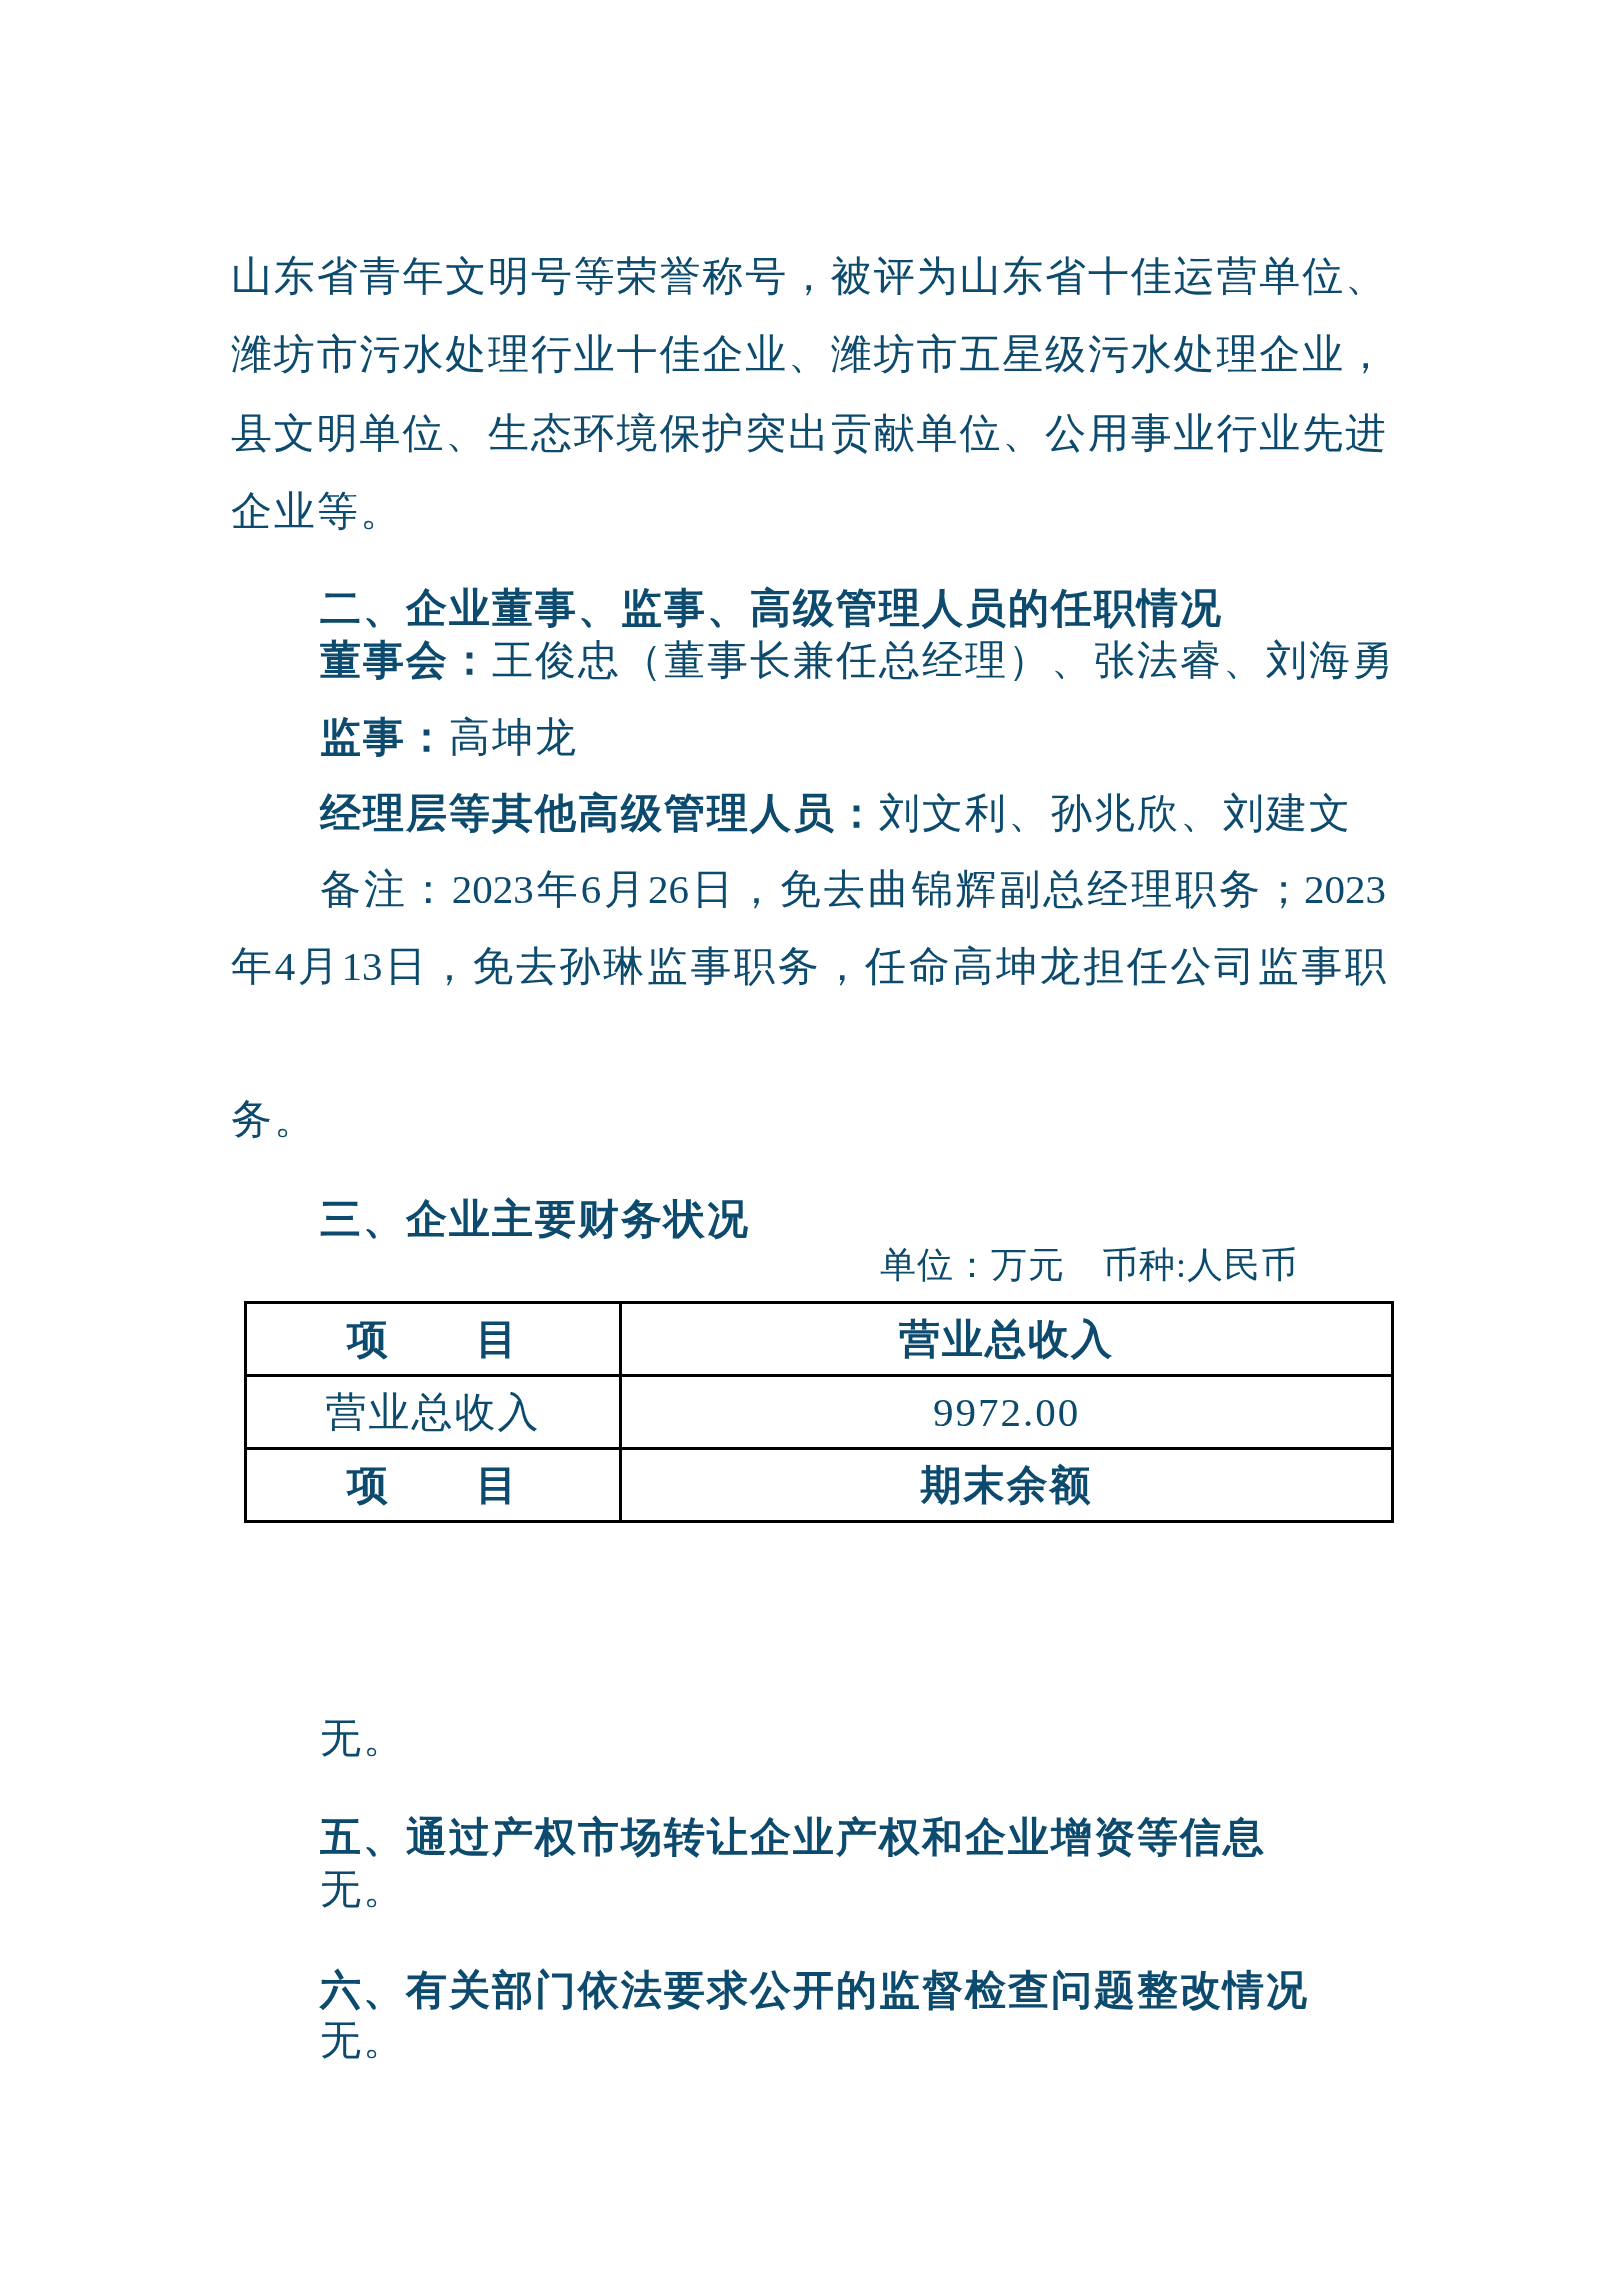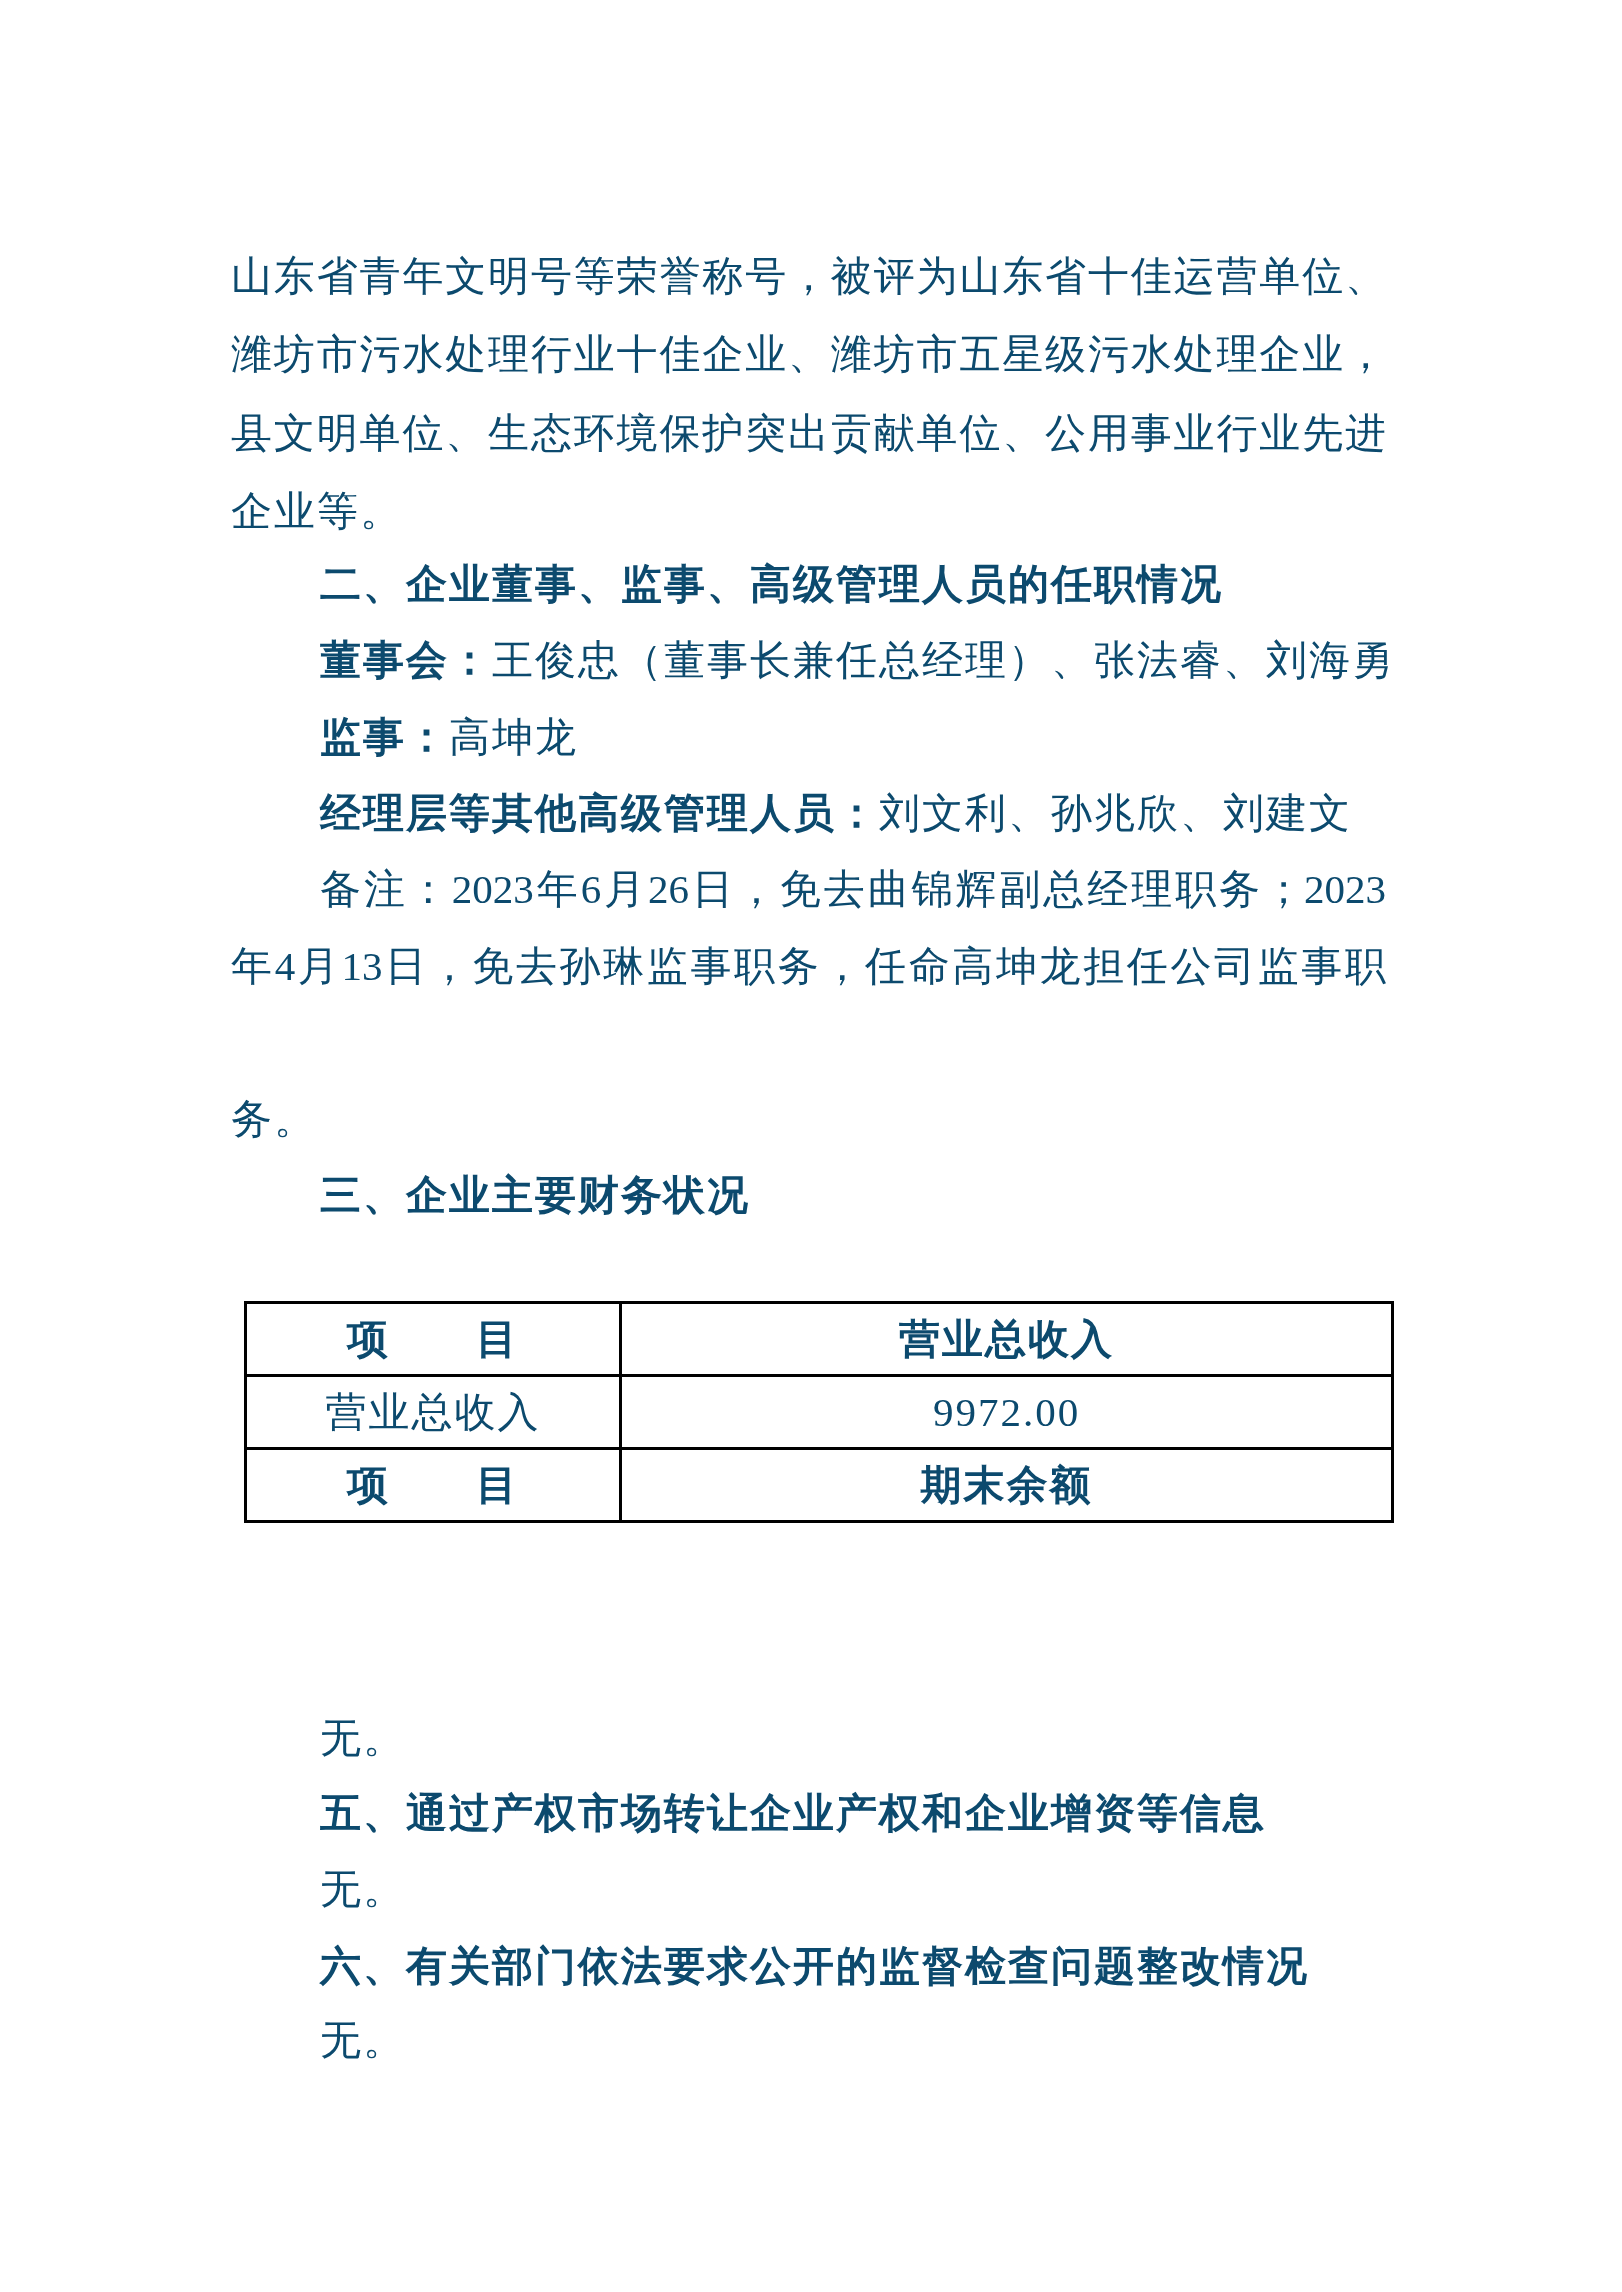--- a/index.html
+++ b/index.html
@@ -18,21 +18,21 @@
     line-height:1.15;
     letter-spacing:2px;
     white-space:nowrap;
   }
   .fill {
     letter-spacing:0;
     white-space:normal;
     text-align:justify;
     text-align-last:justify;
   }
-  .b { font-weight:700; }
+  .b { font-weight:700;margin-top:24px; }
   .unit {
     font-size:36px;
     letter-spacing:1px;
   }
   table.fin {
     position:absolute;
     left:244px;
     top:1301px;
     width:1148px;
     height:222px;
@@ -75,20 +75,21 @@
   <div class="ln" style="top:790px; left:320px;">
     <span class="b">经理层等其他高级管理人员：</span><span>刘文利、孙兆欣、刘建文</span>
   </div>
 
   <div class="ln fill" style="top:866px; left:320px; width:1066px;">备注：2023年6月26日，免去曲锦辉副总经理职务；2023</div>
   <div class="ln fill" style="top:943px; left:231px; width:1155px;">年4月13日，免去孙琳监事职务，任命高坤龙担任公司监事职</div>
   <div class="ln" style="top:1096px; left:231px;">务。</div>
 
   <div class="ln b" style="top:1172px; left:320px;">三、企业主要财务状况</div>
 
+  <div class="ln unit" style="top:1245px; left:880px;">单位：万元　币种:人民币</div>
 
   <table class="fin">
     <colgroup>
         <col class="c1">
         <col class="c2">
       </colgroup>
     <tbody>
         <tr>
       <td class="hd">项　　目</td>
       <td class="hd">营业总收入</td>

